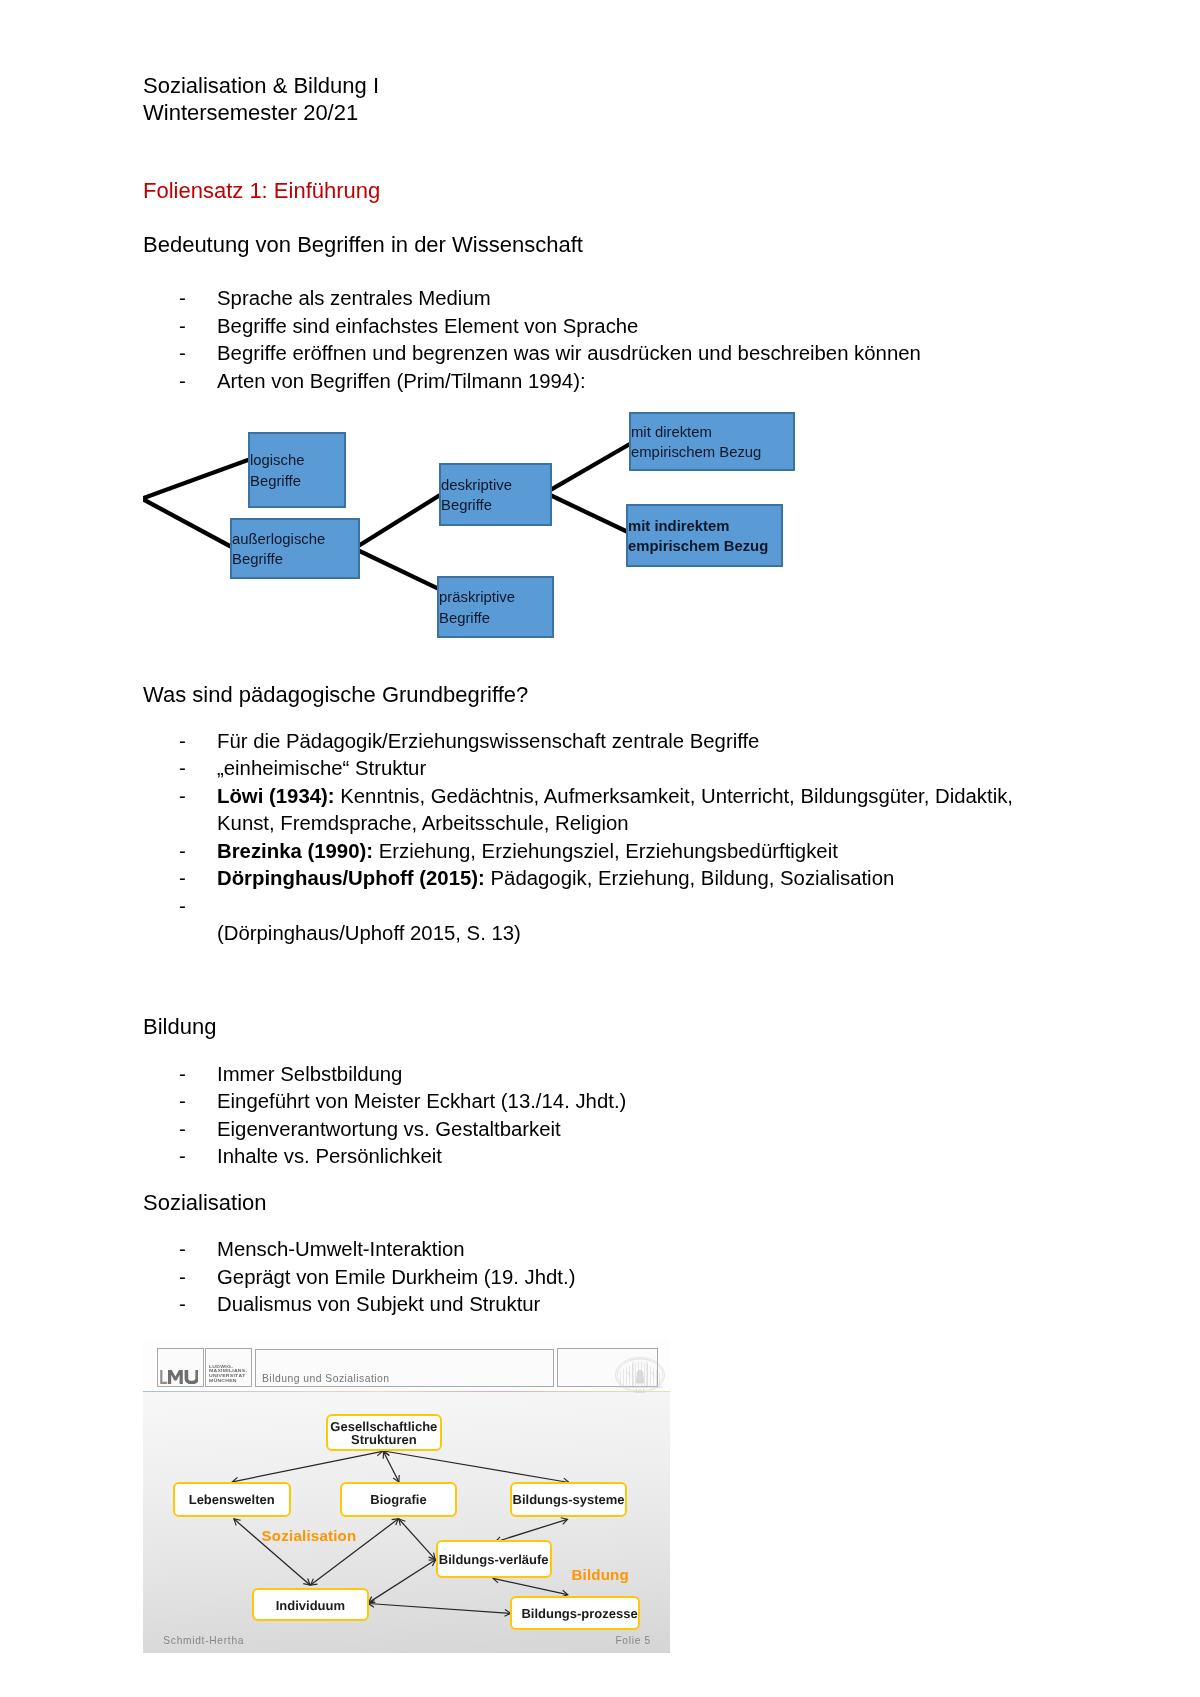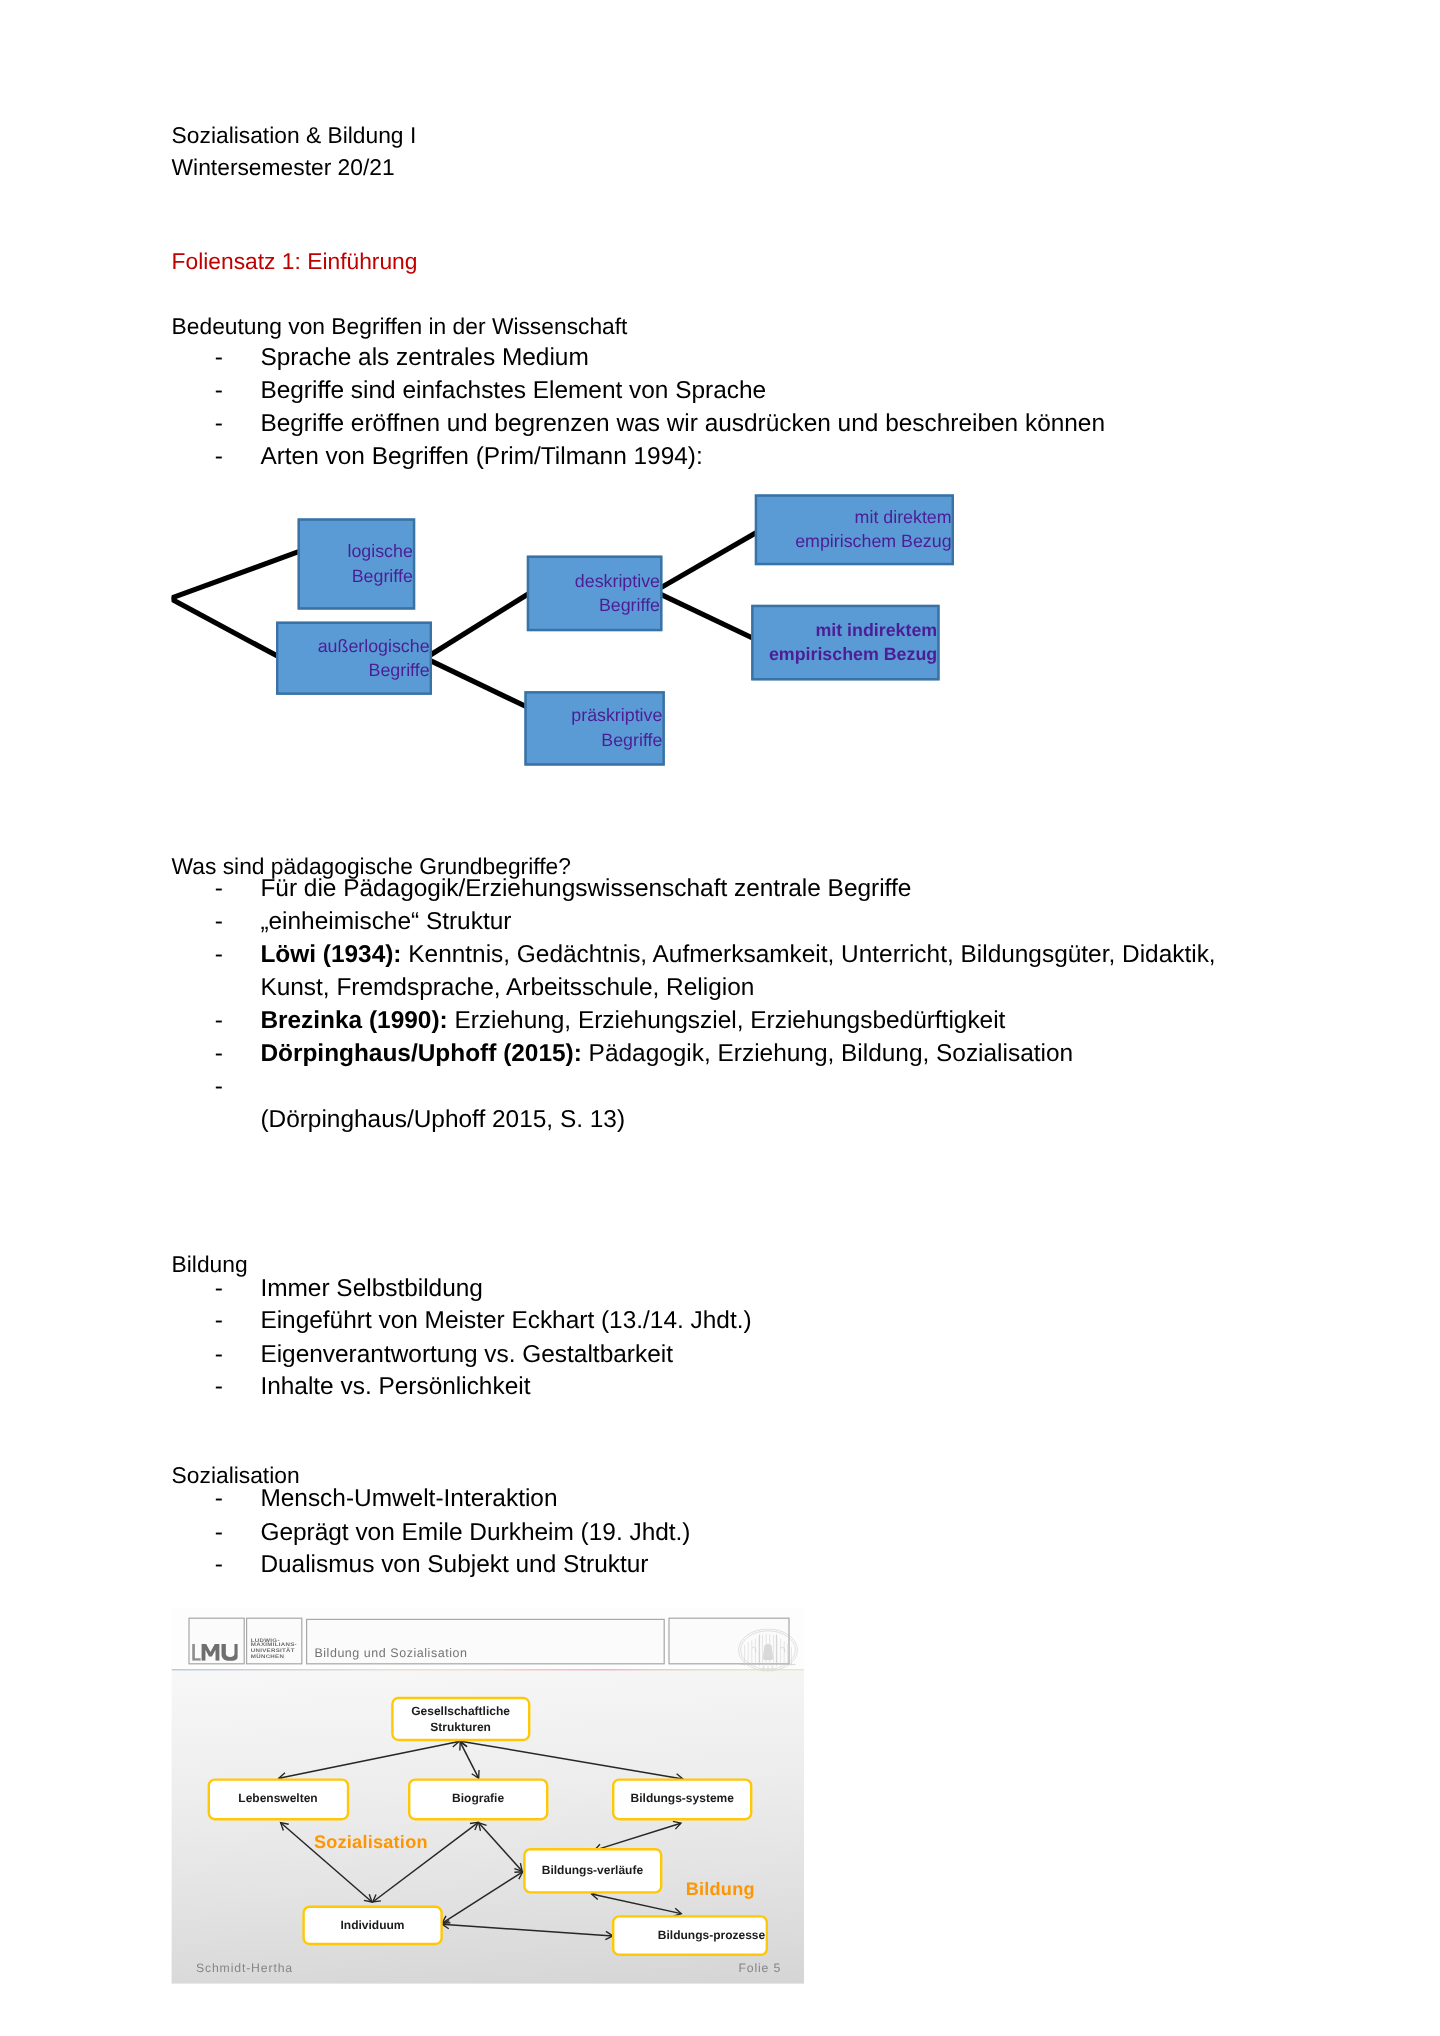--- a/index.html
+++ b/index.html
@@ -2,41 +2,41 @@
 <html><head>
 <meta charset="utf-8">
 <style>
   html,body{margin:0;padding:0;background:#ffffff;}
   body{width:1200px;height:1697px;position:relative;overflow:hidden;
        font-family:"Liberation Sans",sans-serif;color:#000000;
        -webkit-font-smoothing:antialiased;}
   .page{position:absolute;left:0;top:0;width:1200px;height:1697px;background:#fff;
         will-change:transform;transform:translateZ(0);}
 
-  .txt{position:absolute;font-size:19px;line-height:27.5px;white-space:pre;margin-top:28px;}
+  .txt{position:absolute;font-size:22px;line-height:27.5px;white-space:pre;}
 
   .hdr{left:143px;top:71.6px;}
   .slideset{left:143px;top:176.8px;color:#c00000;}
   .lead1{left:143px;top:230.5px;}
 
   .bul{position:absolute;font-size:20.35px;line-height:27.5px;}
   .bul .dash{position:absolute;left:0;top:0;width:38px;}
   .bul .bt{display:block;margin-left:38px;white-space:pre;}
   .bul .bt.wrap{white-space:normal;}
   .bul .nl{white-space:pre-line;}
 
   b{font-weight:bold;}
   i{font-style:italic;}
 
   
   .diagram{position:absolute;left:143px;top:400px;width:700px;height:240px;}
   .diagram .dlines{position:absolute;left:0;top:0;}
   .dbox{position:absolute;box-sizing:border-box;background:#5b9bd5;
         border:2.7px solid #3a72a3;
-        font-size:14.85px;line-height:20.9px;text-align:right;color:#4c1d95;}
+        font-size:14.85px;line-height:20.9px;text-align:left;color:#0f172a;}
   .dbox > .inner{position:absolute;left:0;right:0;top:50%;transform:translateY(-48%);}
   .dbox.bold{font-weight:bold;}
 
   
   .slide{position:absolute;left:143px;top:1340px;width:527px;height:313px;
          background:linear-gradient(177deg,#fbfbfb 0%,#f6f6f6 20%,#ededed 48%,#e3e3e3 72%,#d9d9d9 92%,#d5d5d5 100%);
          overflow:hidden;}
   .slide-head{position:absolute;left:0;top:0;width:527px;height:52px;background:#fdfdfd;}
   .lmu-box{position:absolute;left:14.2px;top:8.3px;width:45px;height:36.6px;border:1px solid #a8a8a8;background:#fbfbfb;}
   .lmu-word{position:absolute;left:2.1px;top:20.5px;}
@@ -52,21 +52,21 @@
   .slide-title{position:absolute;left:6.1px;top:23.1px;font-family:"Liberation Sans",sans-serif;
                font-size:10.4px;line-height:12px;color:#747474;letter-spacing:0.46px;white-space:nowrap;}
   .seal-box{position:absolute;left:413.9px;top:8.4px;width:98.7px;height:36.2px;border:1px solid #a8a8a8;background:#fbfbfb;}
   .seal{position:absolute;left:57px;top:7.6px;opacity:0.78;}
   .rule{position:absolute;left:0;top:51px;width:527px;height:1.35px;
         background:linear-gradient(to right,#a9bddd 0%,#c6c9cc 18%,#ddd6cb 33%,#f5d4b5 46%,#f3b7b4 58%,#eda0c0 68%,#ddcfae 80%,#d8e4ac 92%,#dbe7b2 100%);}
 
   .slide-arrows{position:absolute;left:0;top:0;}
   .snode{position:absolute;box-sizing:border-box;background:#ffffff;border:2.2px solid #ffc806;
          border-radius:6px;font-family:"Liberation Sans",sans-serif;
-         font-weight:bold;font-size:10px;line-height:12.5px;text-align:center;color:#1c1c1c;
+         font-weight:bold;font-size:13px;line-height:12.5px;text-align:center;color:#1c1c1c;
          -webkit-font-smoothing:antialiased;text-rendering:geometricPrecision;}
   .snode > .inner2{position:absolute;left:0;right:0;top:50%;transform:translateY(-43%);}
   .slabel{position:absolute;font-family:"Liberation Sans",sans-serif;font-weight:bold;
           font-size:15.1px;line-height:16px;color:#fd9602;white-space:nowrap;letter-spacing:0.2px;}
   .sfoot{position:absolute;top:294.5px;font-family:"Liberation Sans",sans-serif;font-size:10.2px;line-height:11px;color:#858585;letter-spacing:0.72px;}
   .sfoot-l{left:20.3px;}
   .sfoot-r{right:19px;}
 </style>
 </head>
 <body>

